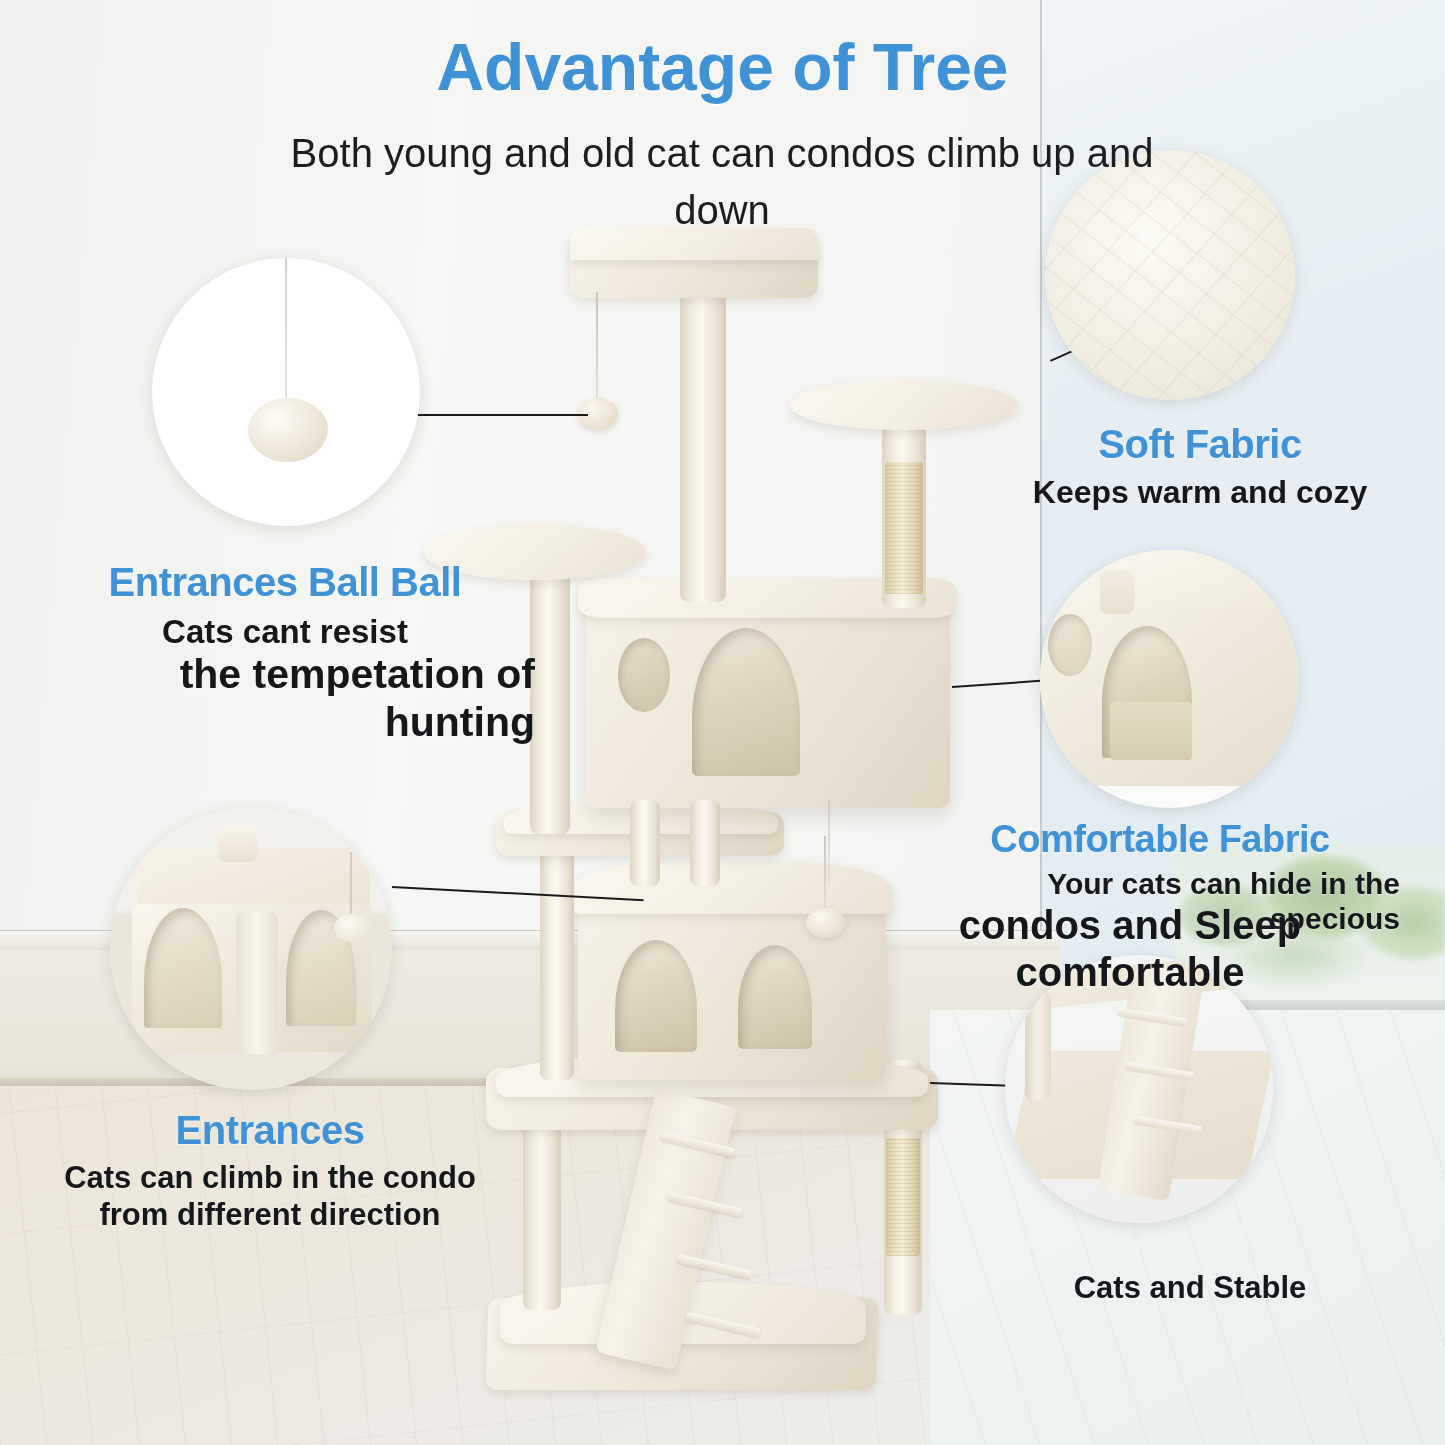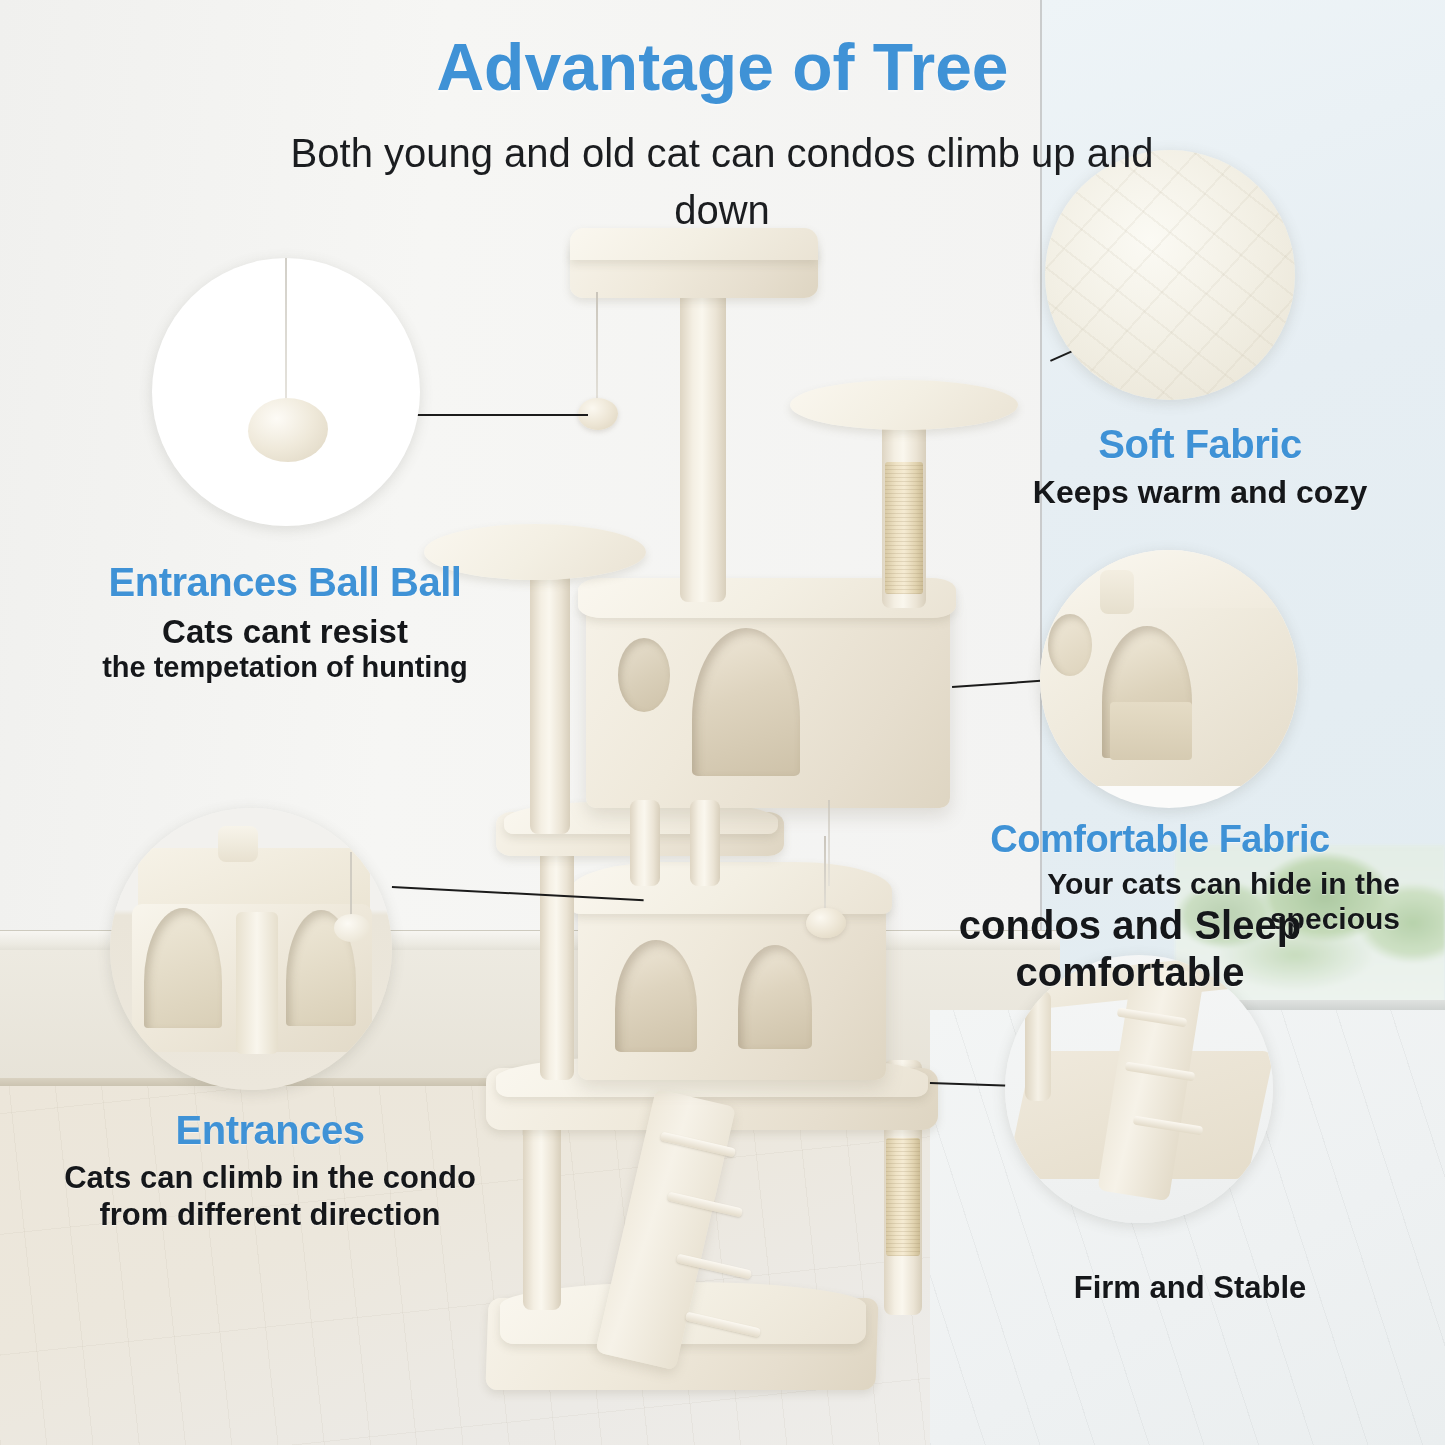--- a/index.html
+++ b/index.html
@@ -277,28 +277,28 @@
     <div style="position:absolute;left:112px;top:58px;width:70px;height:9px;border-radius:4px;background:linear-gradient(180deg,#fbf8f1,#e2dac8);transform:rotate(9deg);"></div>
     <div style="position:absolute;left:120px;top:112px;width:70px;height:9px;border-radius:4px;background:linear-gradient(180deg,#fbf8f1,#e2dac8);transform:rotate(9deg);"></div>
     <div style="position:absolute;left:128px;top:166px;width:70px;height:9px;border-radius:4px;background:linear-gradient(180deg,#fbf8f1,#e2dac8);transform:rotate(9deg);"></div>
   </div>
 
   <div id="hero-title">Advantage of Tree</div>
   <div id="hero-sub">Both young and old cat can condos climb up and down</div>
 
   <div class="hl" style="left:55px;top:560px;width:460px;font-size:40px;">Entrances Ball Ball</div>
   <div class="sub" style="left:55px;top:613px;width:460px;font-size:33px;">Cats cant resist</div>
-  <div class="sub" style="left:35px;top:650px;width:500px;font-size:29px;">the tempetation of hunting</div>
+  <div class="sub" style="left:35px;top:650px;width:500px;font-size:41px;text-align:right;">the tempetation of hunting</div>
 
   <div class="hl" style="left:1000px;top:422px;width:400px;font-size:40px;">Soft Fabric</div>
   <div class="sub" style="left:1000px;top:474px;width:400px;font-size:32px;">Keeps warm and cozy</div>
 
   <div class="hl" style="left:930px;top:818px;width:460px;font-size:38px;">Comfortable Fabric</div>
   <div class="sub" style="left:920px;top:866px;width:480px;font-size:30px;text-align:right;">Your cats can hide in the specious</div>
   <div class="sub" style="left:890px;top:902px;width:480px;font-size:40px;">condos and Sleep comfortable</div>
 
   <div class="hl" style="left:60px;top:1108px;width:420px;font-size:40px;">Entrances</div>
   <div class="sub" style="left:50px;top:1160px;width:440px;font-size:31px;">Cats can climb in the condo</div>
   <div class="sub" style="left:50px;top:1197px;width:440px;font-size:31px;">from different direction</div>
 
-  <div class="sub" style="left:1010px;top:1270px;width:360px;font-size:31px;">Firm and  Stable</div>
+  <div class="sub" style="left:1010px;top:1270px;width:360px;font-size:31px;">Cats and  Stable</div>
 
 </div>
 
 </body></html>

